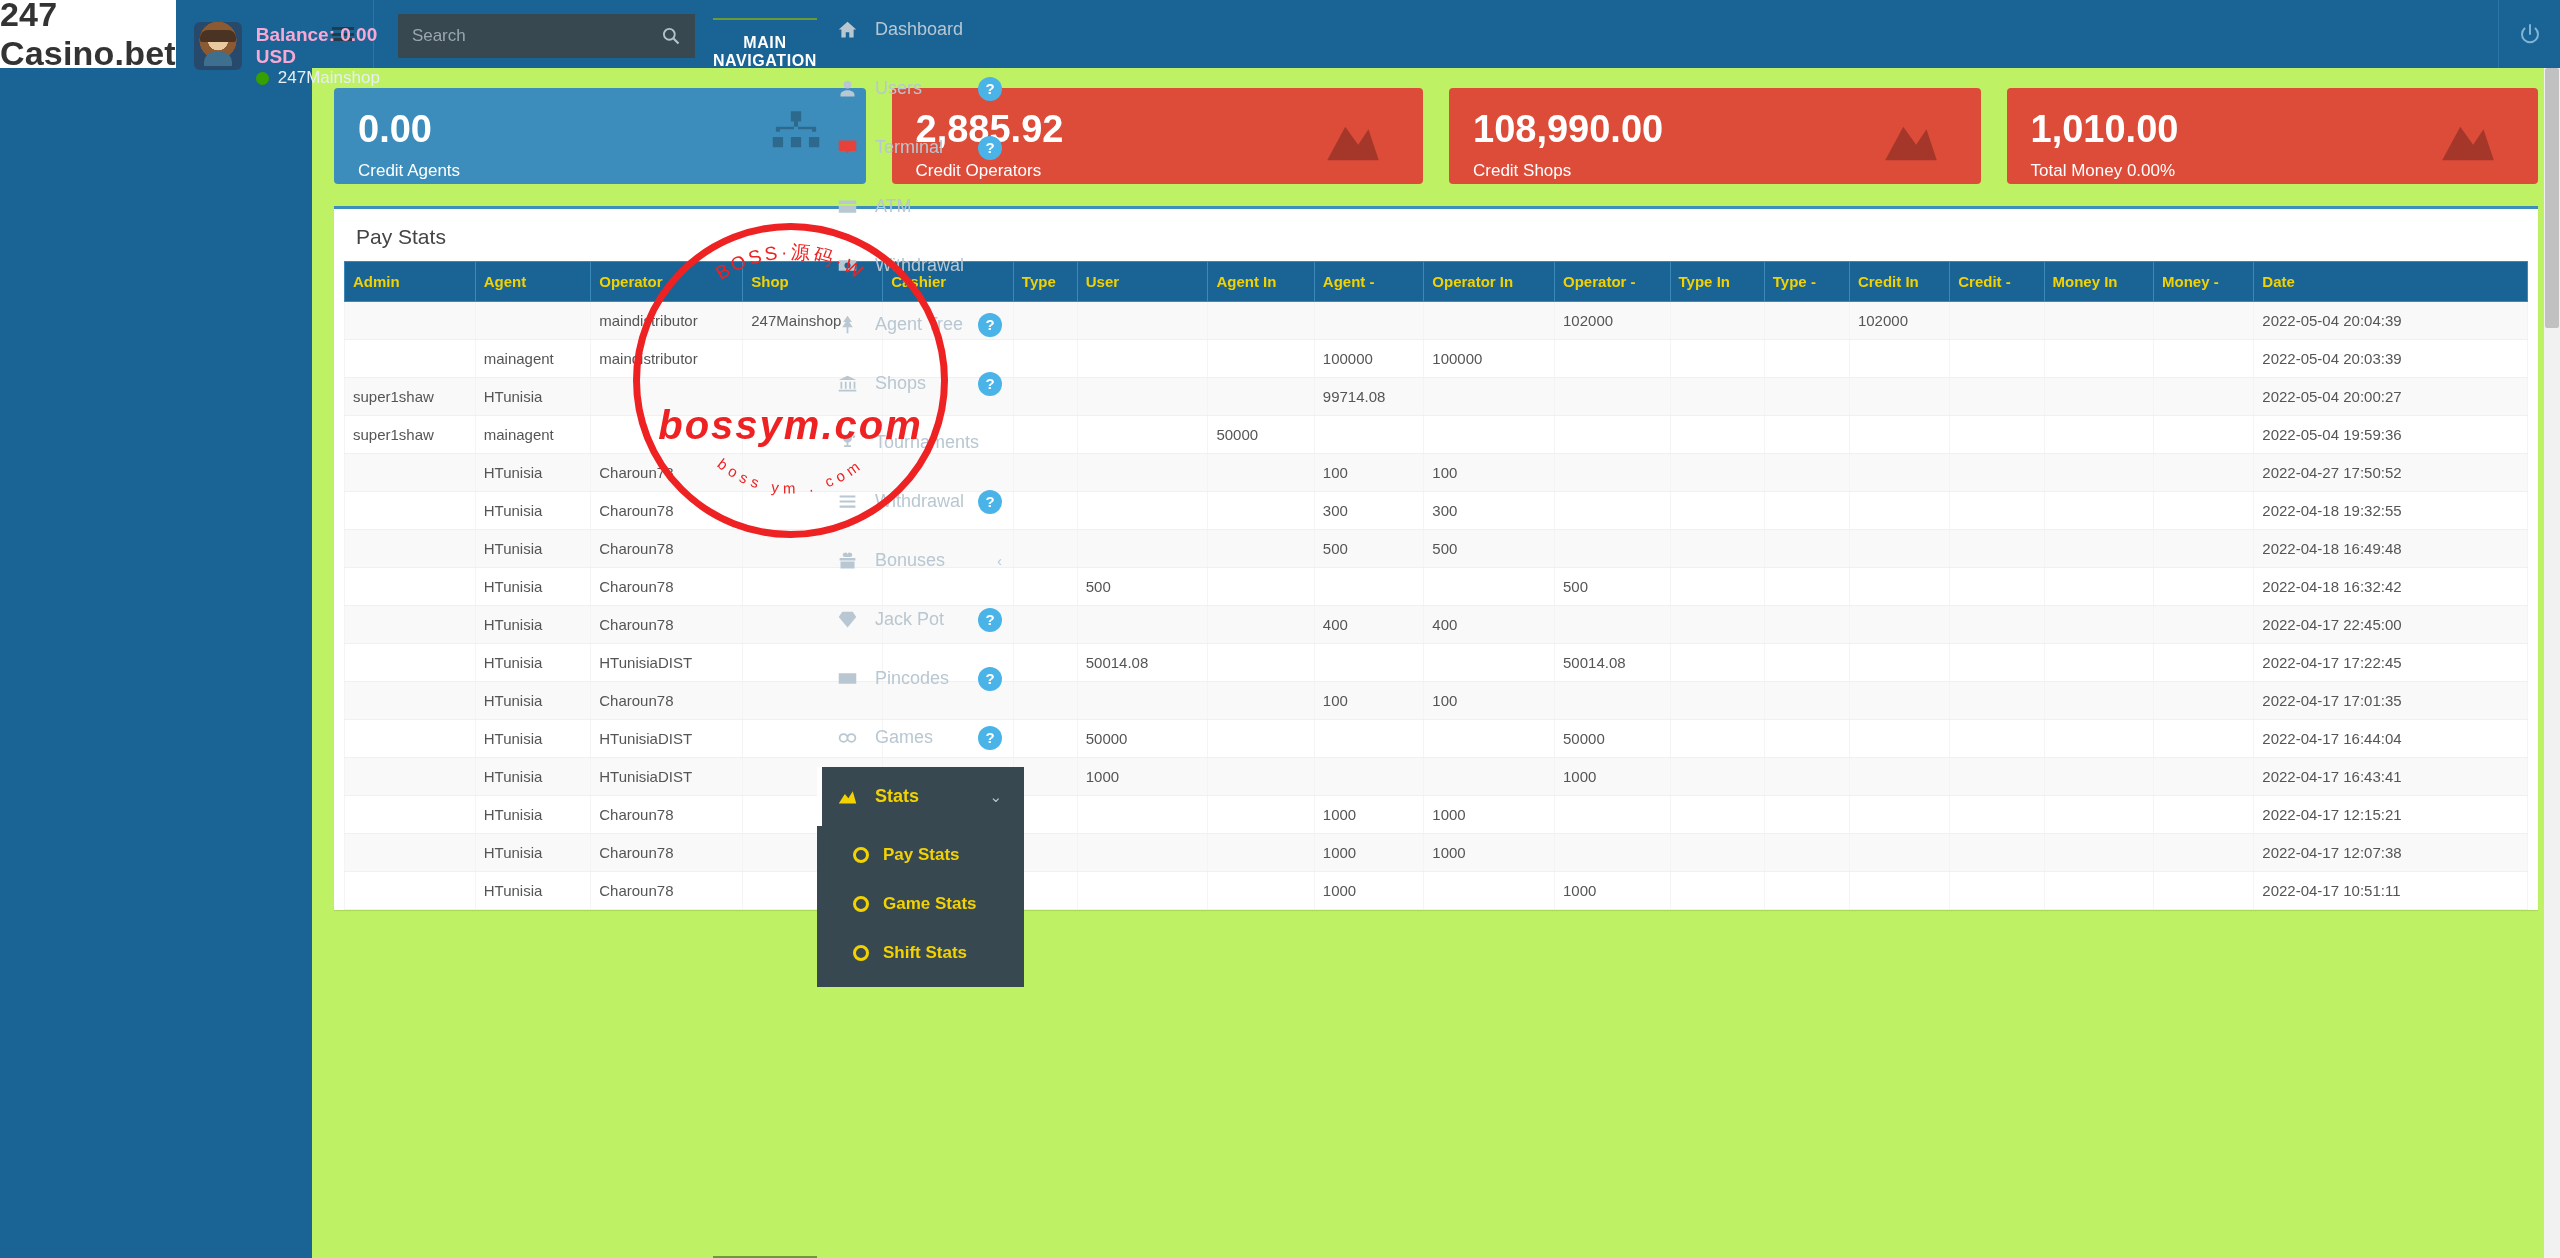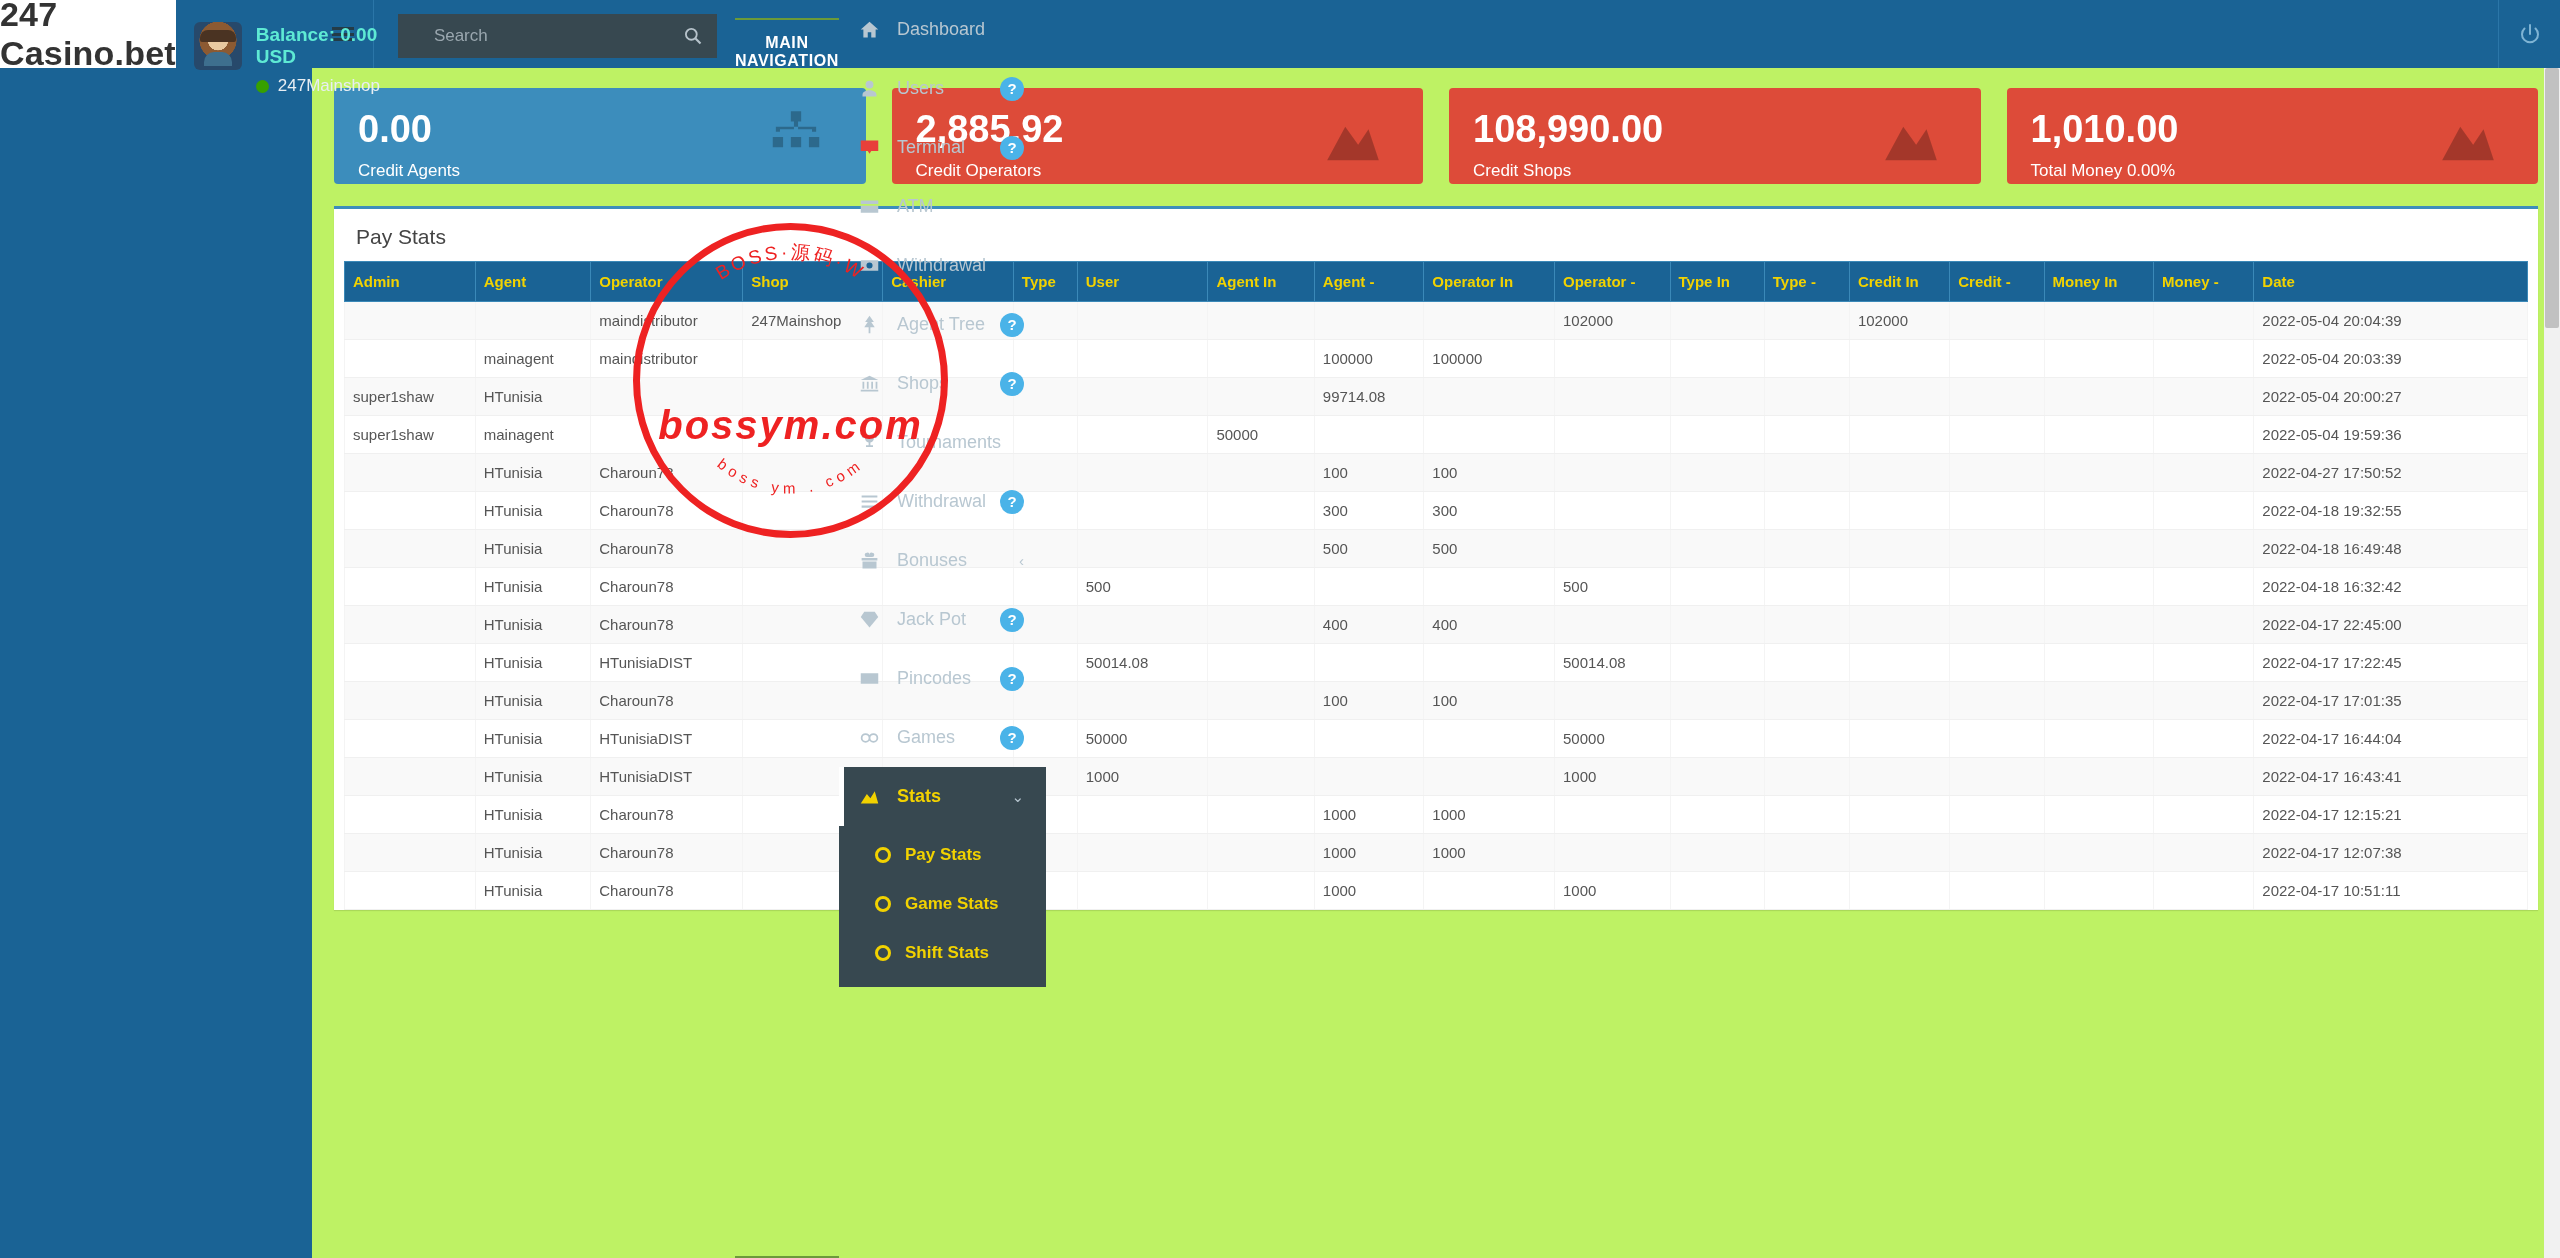--- a/index.html
+++ b/index.html
@@ -32,34 +32,33 @@
   }
   .avatar::before {
     content:""; position:absolute; left:6px; right:6px; top:8px; height:12px;
     background:#4a3322; border-radius: 8px 8px 2px 2px;
   }
   .avatar::after {
     content:""; position:absolute; left:10px; right:10px; bottom:4px; height:14px;
     background:#3e6f8e; border-radius: 10px 10px 0 0;
   }
   .uinfo { padding-top: 2px; }
-  .balance { color: #5eead4; font-size: 19px; font-weight: bold; margin-bottom: 8px; }
+  .balance { color: #f9a8d4; font-size: 19px; font-weight: bold; margin-bottom: 0; }
   .ustatus { display: flex; align-items: center; gap: 9px; }
   .dot { width: 13px; height: 13px; border-radius: 50%; background: #37a000; display:inline-block; }
   .uname { color: #e8eef3; font-size: 17px; }
 
   .searchbox {
     margin: 14px 18px 0 18px; height: 44px; background: #374850;
     display: flex; align-items: center; position: relative;
   }
   .searchbox input {
     flex: 1; background: transparent; border: 0; outline: 0;
     color: #b7c3cb; font-size: 17px; padding: 0 14px;
     font-family: "Liberation Sans", sans-serif;
-    margin-left: 22px;
   }
   .searchbox input::placeholder { color: #9aa7af; }
   .search-btn {
     width: 48px; height: 44px; background: transparent; border: 0;
     display: flex; align-items: center; justify-content: center; cursor: pointer;
   }
   .search-btn svg { width: 20px; height: 20px; }
 
   .navheader {
     margin-top: 18px;

